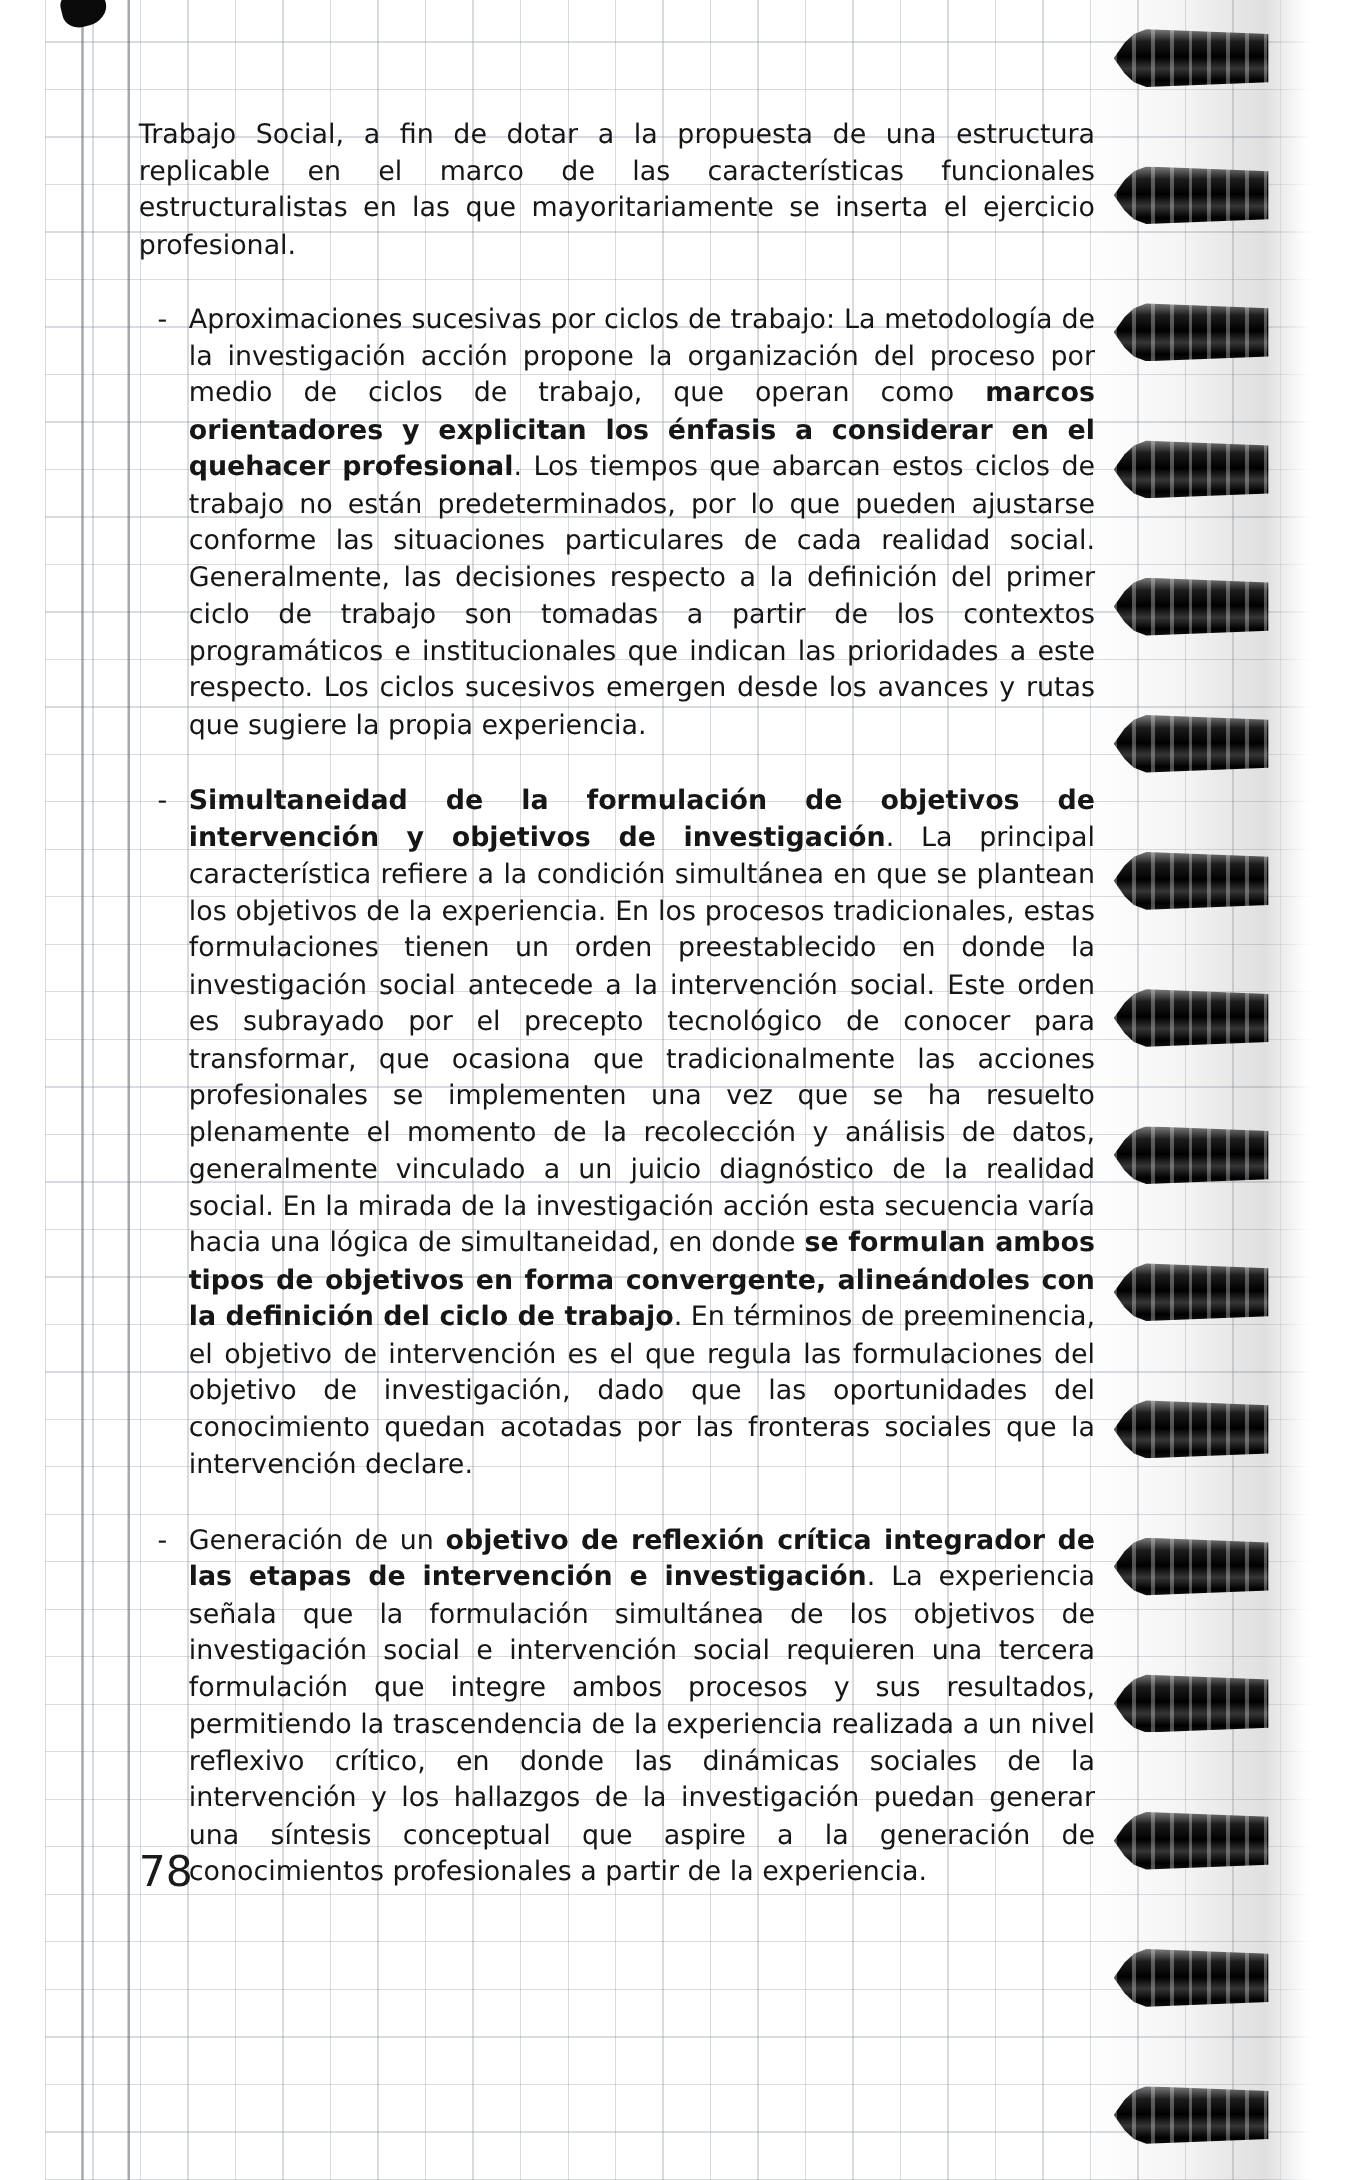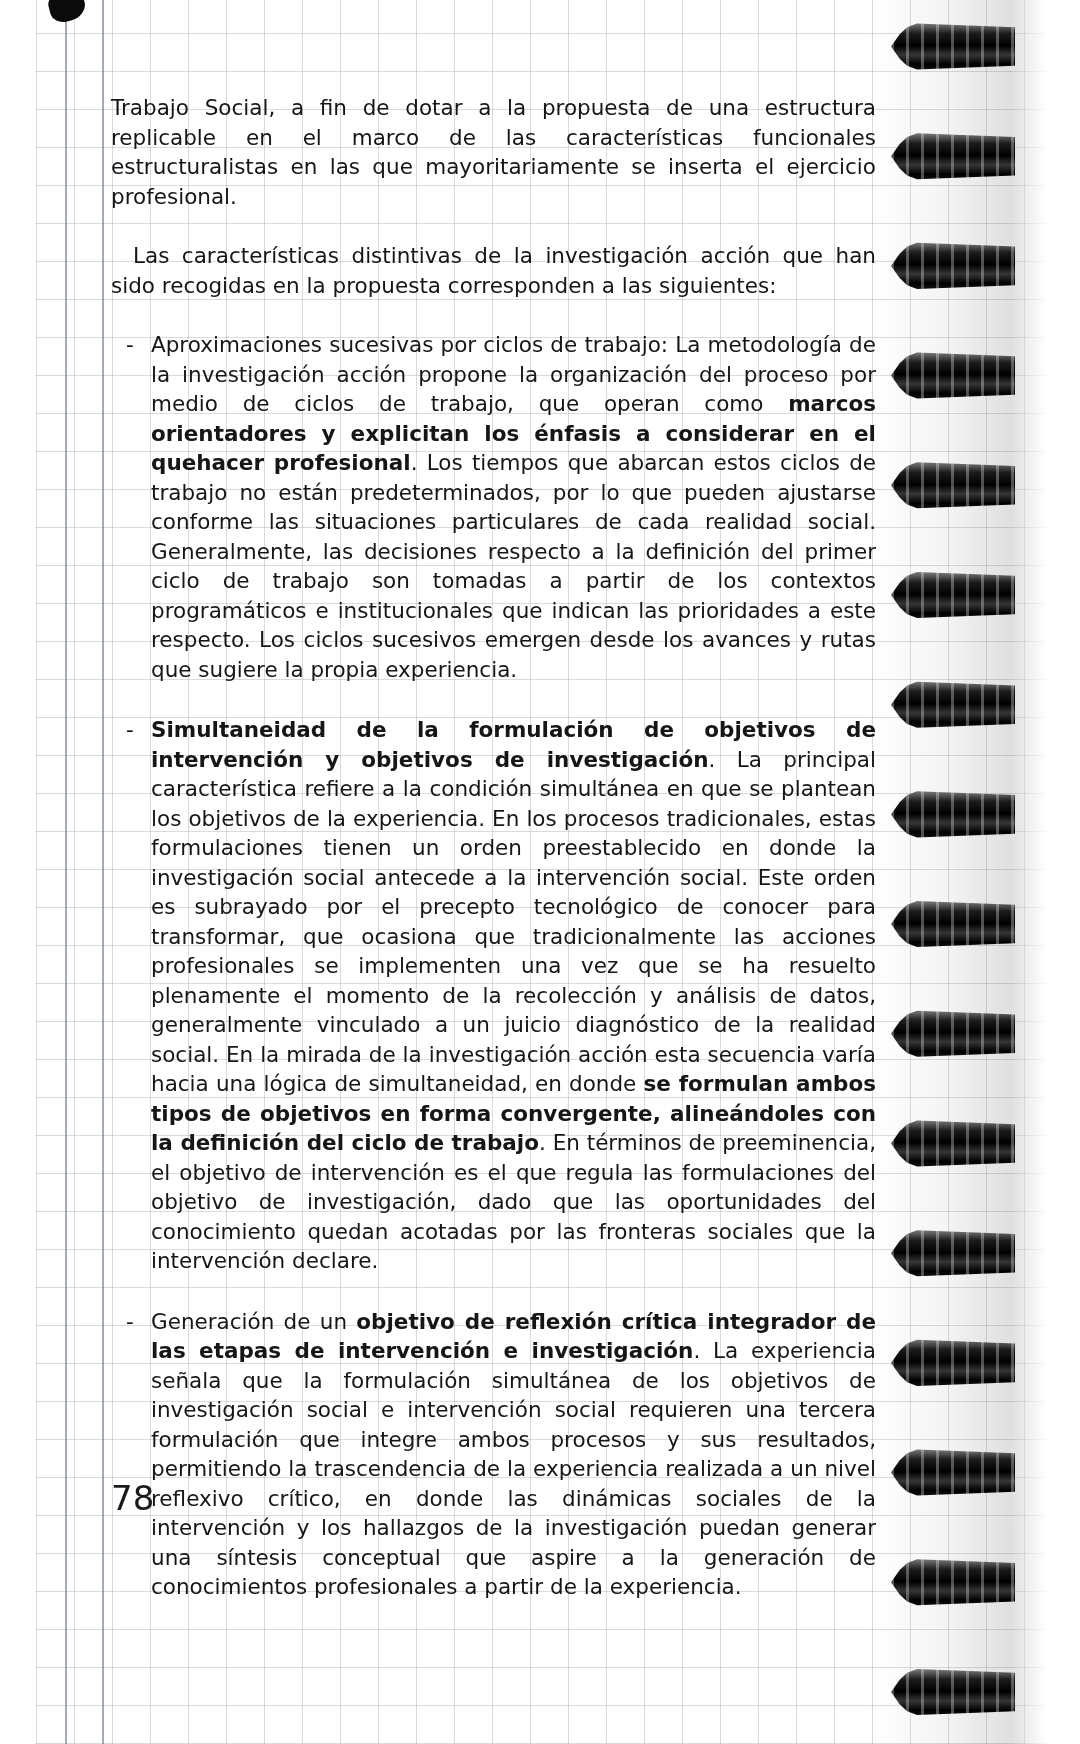--- a/index.html
+++ b/index.html
@@ -122,21 +122,20 @@
       <div class="coil" style="top: 1120px;"></div>
       <div class="coil" style="top: 1229.7px;"></div>
       <div class="coil" style="top: 1339.4px;"></div>
       <div class="coil" style="top: 1449.1px;"></div>
       <div class="coil" style="top: 1558.8px;"></div>
       <div class="coil" style="top: 1668.5px;"></div>
     </div>
 
   <div class="content">
     <p class="para"><span class="seg">Trabajo Social, a fin de dotar a la propuesta de una estructura replicable en el marco de las características funcionales estructuralistas en las que mayoritariamente se inserta el ejercicio profesional.</span></p>
-    <p class="para indent"><span class="seg">Las características distintivas de la investigación acción que han sido recogidas en la propuesta corresponden a las siguientes:</span></p>
 
     <div class="bullet">
       <span class="bullet-marker">-</span>
       <div class="bullet-text"><span class="seg">Aproximaciones sucesivas por ciclos de trabajo: La metodología de la investigación acción propone la organización del proceso por medio de ciclos de trabajo, que operan como </span><span class="seg seg-b">marcos orientadores y explicitan los énfasis a considerar en el quehacer profesional</span><span class="seg">. Los tiempos que abarcan estos ciclos de trabajo no están predeterminados, por lo que pueden ajustarse conforme las situaciones particulares de cada realidad social. Generalmente, las decisiones respecto a la definición del primer ciclo de trabajo son tomadas a partir de los contextos programáticos e institucionales que indican las prioridades a este respecto. Los ciclos sucesivos emergen desde los avances y rutas que sugiere la propia experiencia.</span></div>
     </div>
 
     <div class="bullet">
       <span class="bullet-marker">-</span>
       <div class="bullet-text"><span class="seg seg-b">Simultaneidad de la formulación de objetivos de intervención y objetivos de investigación</span><span class="seg">. La principal característica refiere a la condición simultánea en que se plantean los objetivos de la experiencia. En los procesos tradicionales, estas formulaciones tienen un orden preestablecido en donde la investigación social antecede a la intervención social. Este orden es subrayado por el precepto tecnológico de conocer para transformar, que ocasiona que tradicionalmente las acciones profesionales se implementen una vez que se ha resuelto plenamente el momento de la recolección y análisis de datos, generalmente vinculado a un juicio diagnóstico de la realidad social. En la mirada de la investigación acción esta secuencia varía hacia una lógica de simultaneidad, en donde </span><span class="seg seg-b">se formulan ambos tipos de objetivos en forma convergente, alineándoles con la definición del ciclo de trabajo</span><span class="seg">. En términos de preeminencia, el objetivo de intervención es el que regula las formulaciones del objetivo de investigación, dado que las oportunidades del conocimiento quedan acotadas por las fronteras sociales que la intervención declare.</span></div>
     </div>

